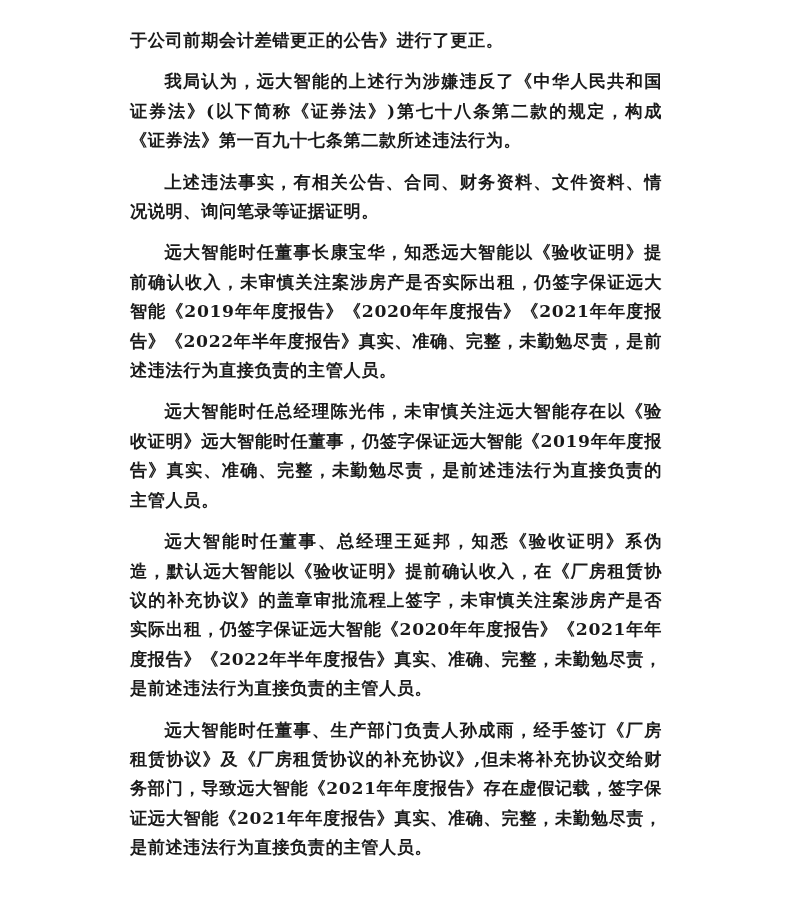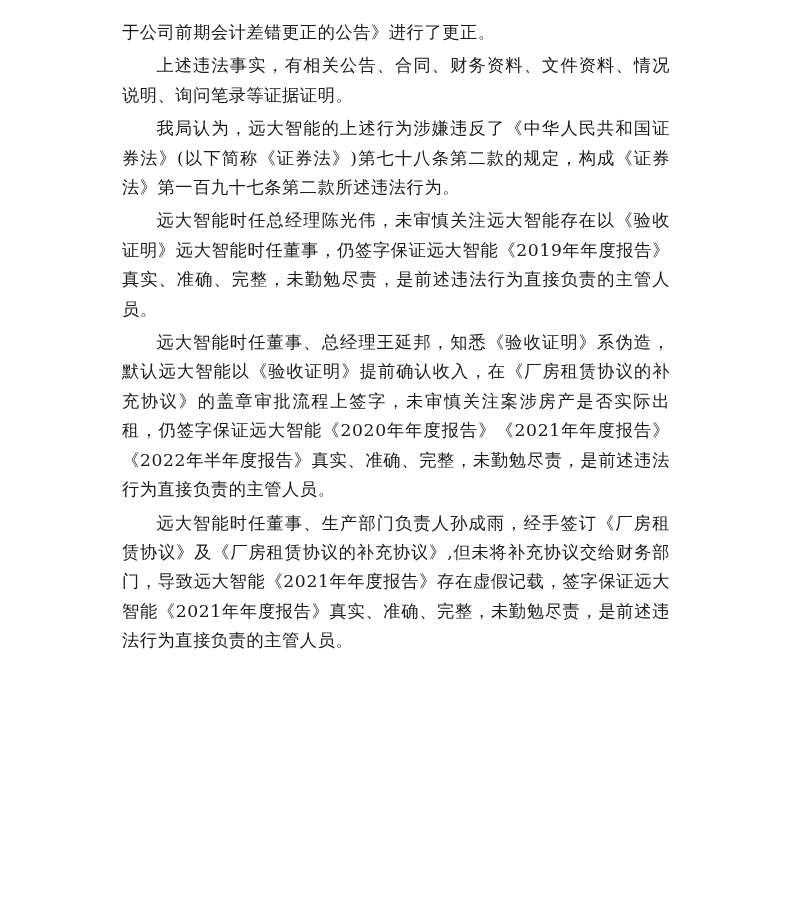--- a/index.html
+++ b/index.html
@@ -17,34 +17,36 @@
     position: absolute;
     left: 118px;
     top: 14px;
     width: 556px;
     font-family: "DejaVu Serif", "Liberation Serif", serif;
     color: #1a1a1a;
     font-size: 17.2px;
     line-height: 29.4px;
   }
   .para {
-    margin: 4px;
+    margin: 12px;
     padding: 0;
     text-align: justify;
     text-justify: inter-character;
     letter-spacing: 0.6px;
+    font-weight: bold;
   }
   .para.indent {
     text-indent: 2em;
   }
 </style>
 </head>
 <body>
 
 <div class="page">
   <p class="para">于公司前期会计差错更正的公告》进行了更正。</p>
+  <p class="para indent">我局认为，远大智能的上述行为涉嫌违反了《中华人民共和国证券法》(以下简称《证券法》)第七十八条第二款的规定，构成《证券法》第一百九十七条第二款所述违法行为。</p>
   <p class="para indent">上述违法事实，有相关公告、合同、财务资料、文件资料、情况说明、询问笔录等证据证明。</p>
-  <p class="para indent">我局认为，远大智能的上述行为涉嫌违反了《中华人民共和国证券法》(以下简称《证券法》)第七十八条第二款的规定，构成《证券法》第一百九十七条第二款所述违法行为。</p>
+  <p class="para indent">远大智能时任董事长康宝华，知悉远大智能以《验收证明》提前确认收入，未审慎关注案涉房产是否实际出租，仍签字保证远大智能《2019年年度报告》《2020年年度报告》《2021年年度报告》《2022年半年度报告》真实、准确、完整，未勤勉尽责，是前述违法行为直接负责的主管人员。</p>
   <p class="para indent">远大智能时任总经理陈光伟，未审慎关注远大智能存在以《验收证明》远大智能时任董事，仍签字保证远大智能《2019年年度报告》真实、准确、完整，未勤勉尽责，是前述违法行为直接负责的主管人员。</p>
   <p class="para indent">远大智能时任董事、总经理王延邦，知悉《验收证明》系伪造，默认远大智能以《验收证明》提前确认收入，在《厂房租赁协议的补充协议》的盖章审批流程上签字，未审慎关注案涉房产是否实际出租，仍签字保证远大智能《2020年年度报告》《2021年年度报告》《2022年半年度报告》真实、准确、完整，未勤勉尽责，是前述违法行为直接负责的主管人员。</p>
   <p class="para indent">远大智能时任董事、生产部门负责人孙成雨，经手签订《厂房租赁协议》及《厂房租赁协议的补充协议》,但未将补充协议交给财务部门，导致远大智能《2021年年度报告》存在虚假记载，签字保证远大智能《2021年年度报告》真实、准确、完整，未勤勉尽责，是前述违法行为直接负责的主管人员。</p>
 
 </div>
 
 </body></html>

